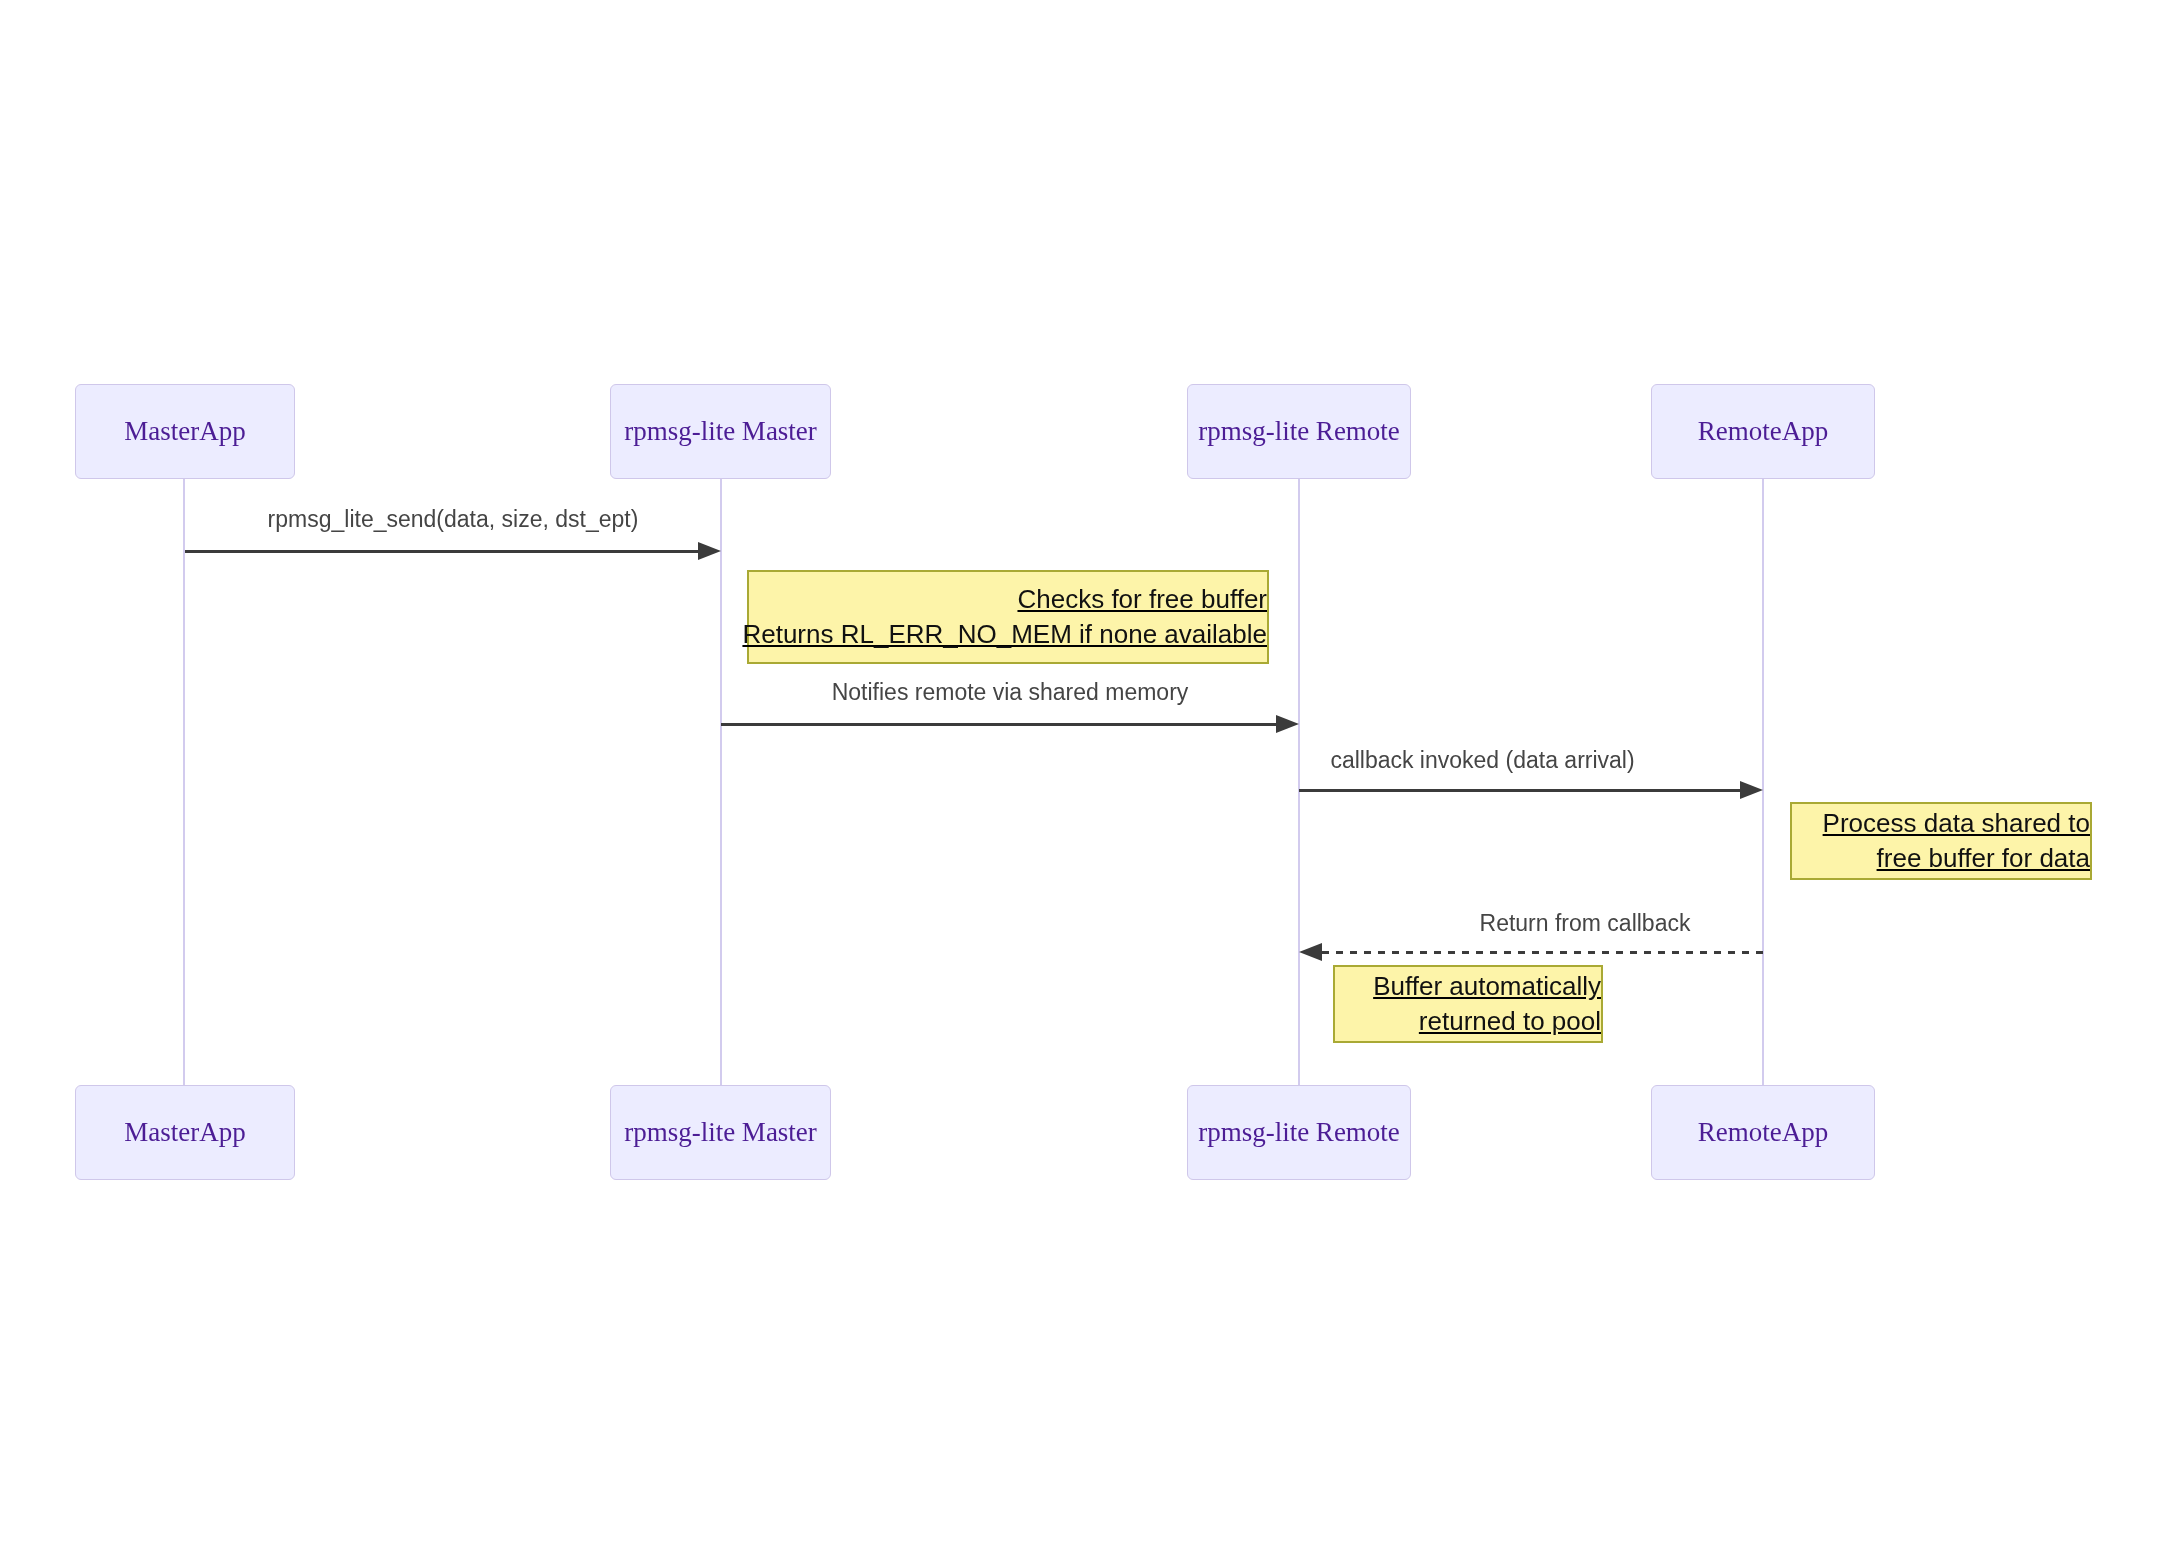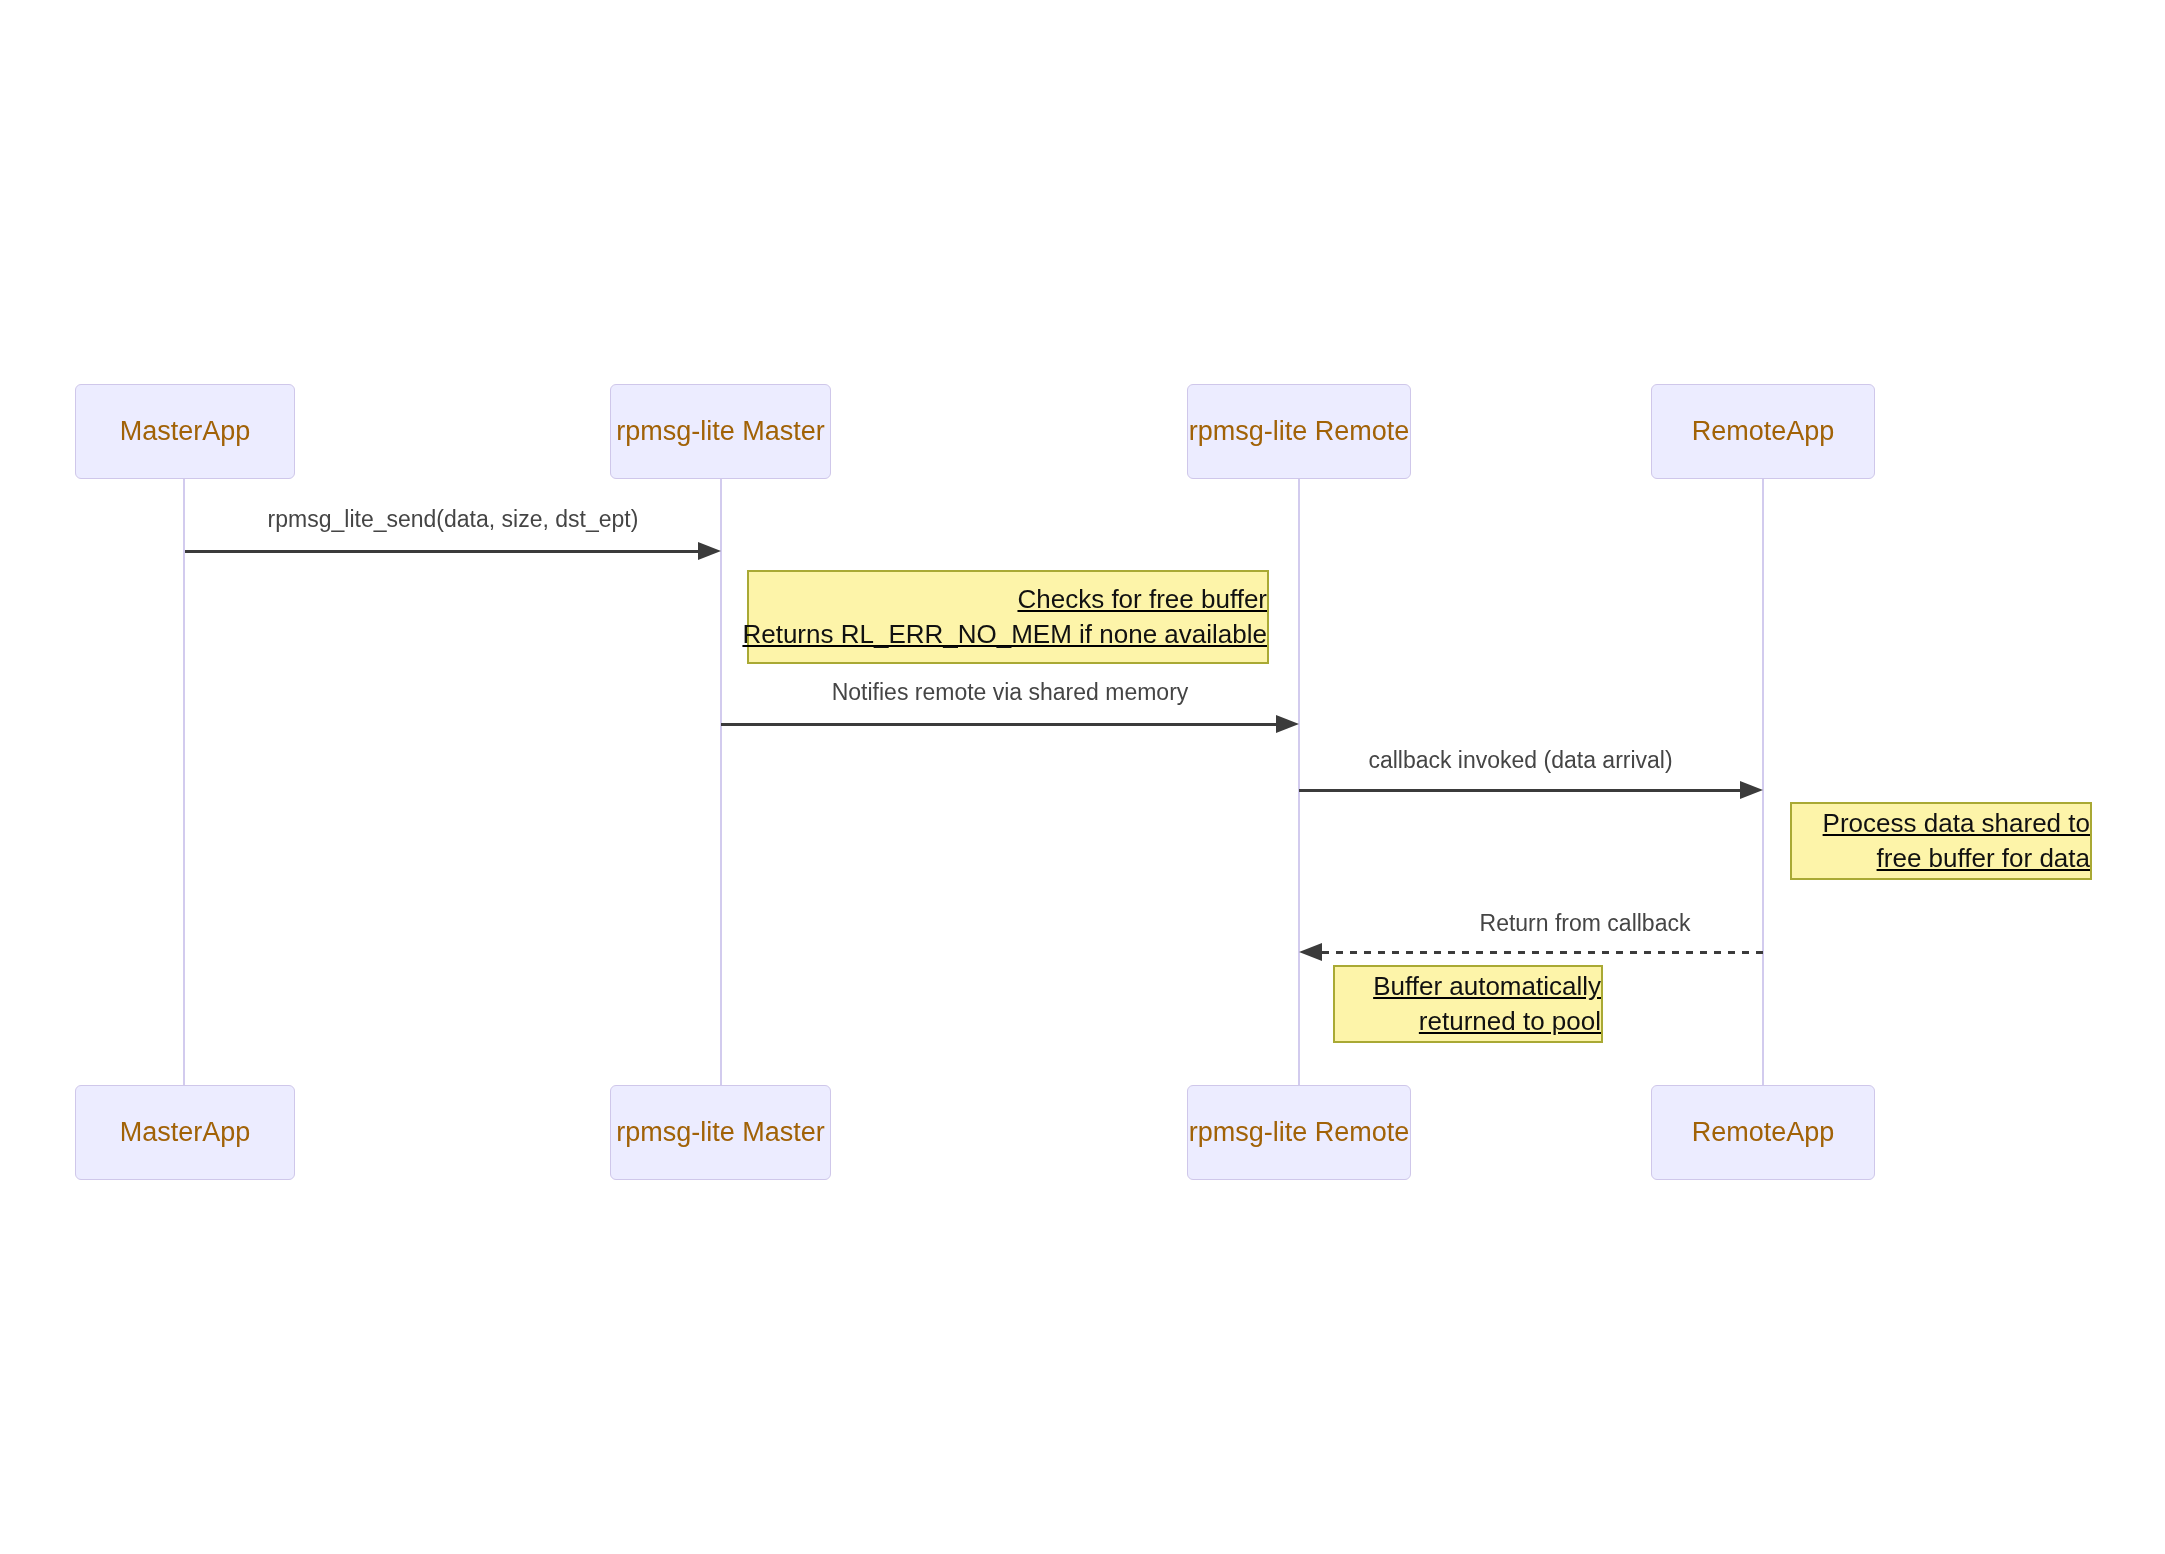--- a/index.html
+++ b/index.html
@@ -28,22 +28,23 @@
     background: #ececff;
     border: 1.5px solid #cfc7ea;
     border-radius: 6px;
     display: flex;
     align-items: center;
     justify-content: center;
     box-sizing: border-box;
   }
   .actor span {
     font-size: 27px;
-    color: #a16207;
+    color: #4c1d95;
     white-space: nowrap;
+    font-family: Liberation Serif, serif;
   }
   .msg-label {
     position: absolute;
     text-align: center;
     font-size: 23px;
     color: #454545;
     white-space: nowrap;
   }
   .msg-line {
     position: absolute;
@@ -120,21 +121,21 @@
 
   <div class="note" style="left:747px; top:570px; width:522px; height:94px;">
     <span>Checks for free buffer</span>
     <span>Returns RL_ERR_NO_MEM if none available</span>
   </div>
 
   <div class="msg-label" style="left:721px; top:679px; width:578px;">Notifies remote via shared memory</div>
   <div class="msg-line" style="left:721px; top:723px; width:556px;"></div>
   <div class="arrow-right" style="left:1276px; top:715px;"></div>
 
-  <div class="msg-label" style="left:1315px; top:747px; width:411px;">callback invoked (data arrival)</div>
+  <div class="msg-label" style="left:1277px; top:747px; width:411px;">callback invoked (data arrival)</div>
   <div class="msg-line" style="left:1299px; top:789px; width:442px;"></div>
   <div class="arrow-right" style="left:1740px; top:781px;"></div>
 
   <div class="note" style="left:1790px; top:802px; width:302px; height:78px;">
     <span>Process data shared to</span>
     <span>free buffer for data</span>
   </div>
 
   <div class="msg-label" style="left:1353px; top:910px; width:464px;">Return from callback</div>
   <div class="arrow-left" style="left:1299px; top:943px;"></div>

